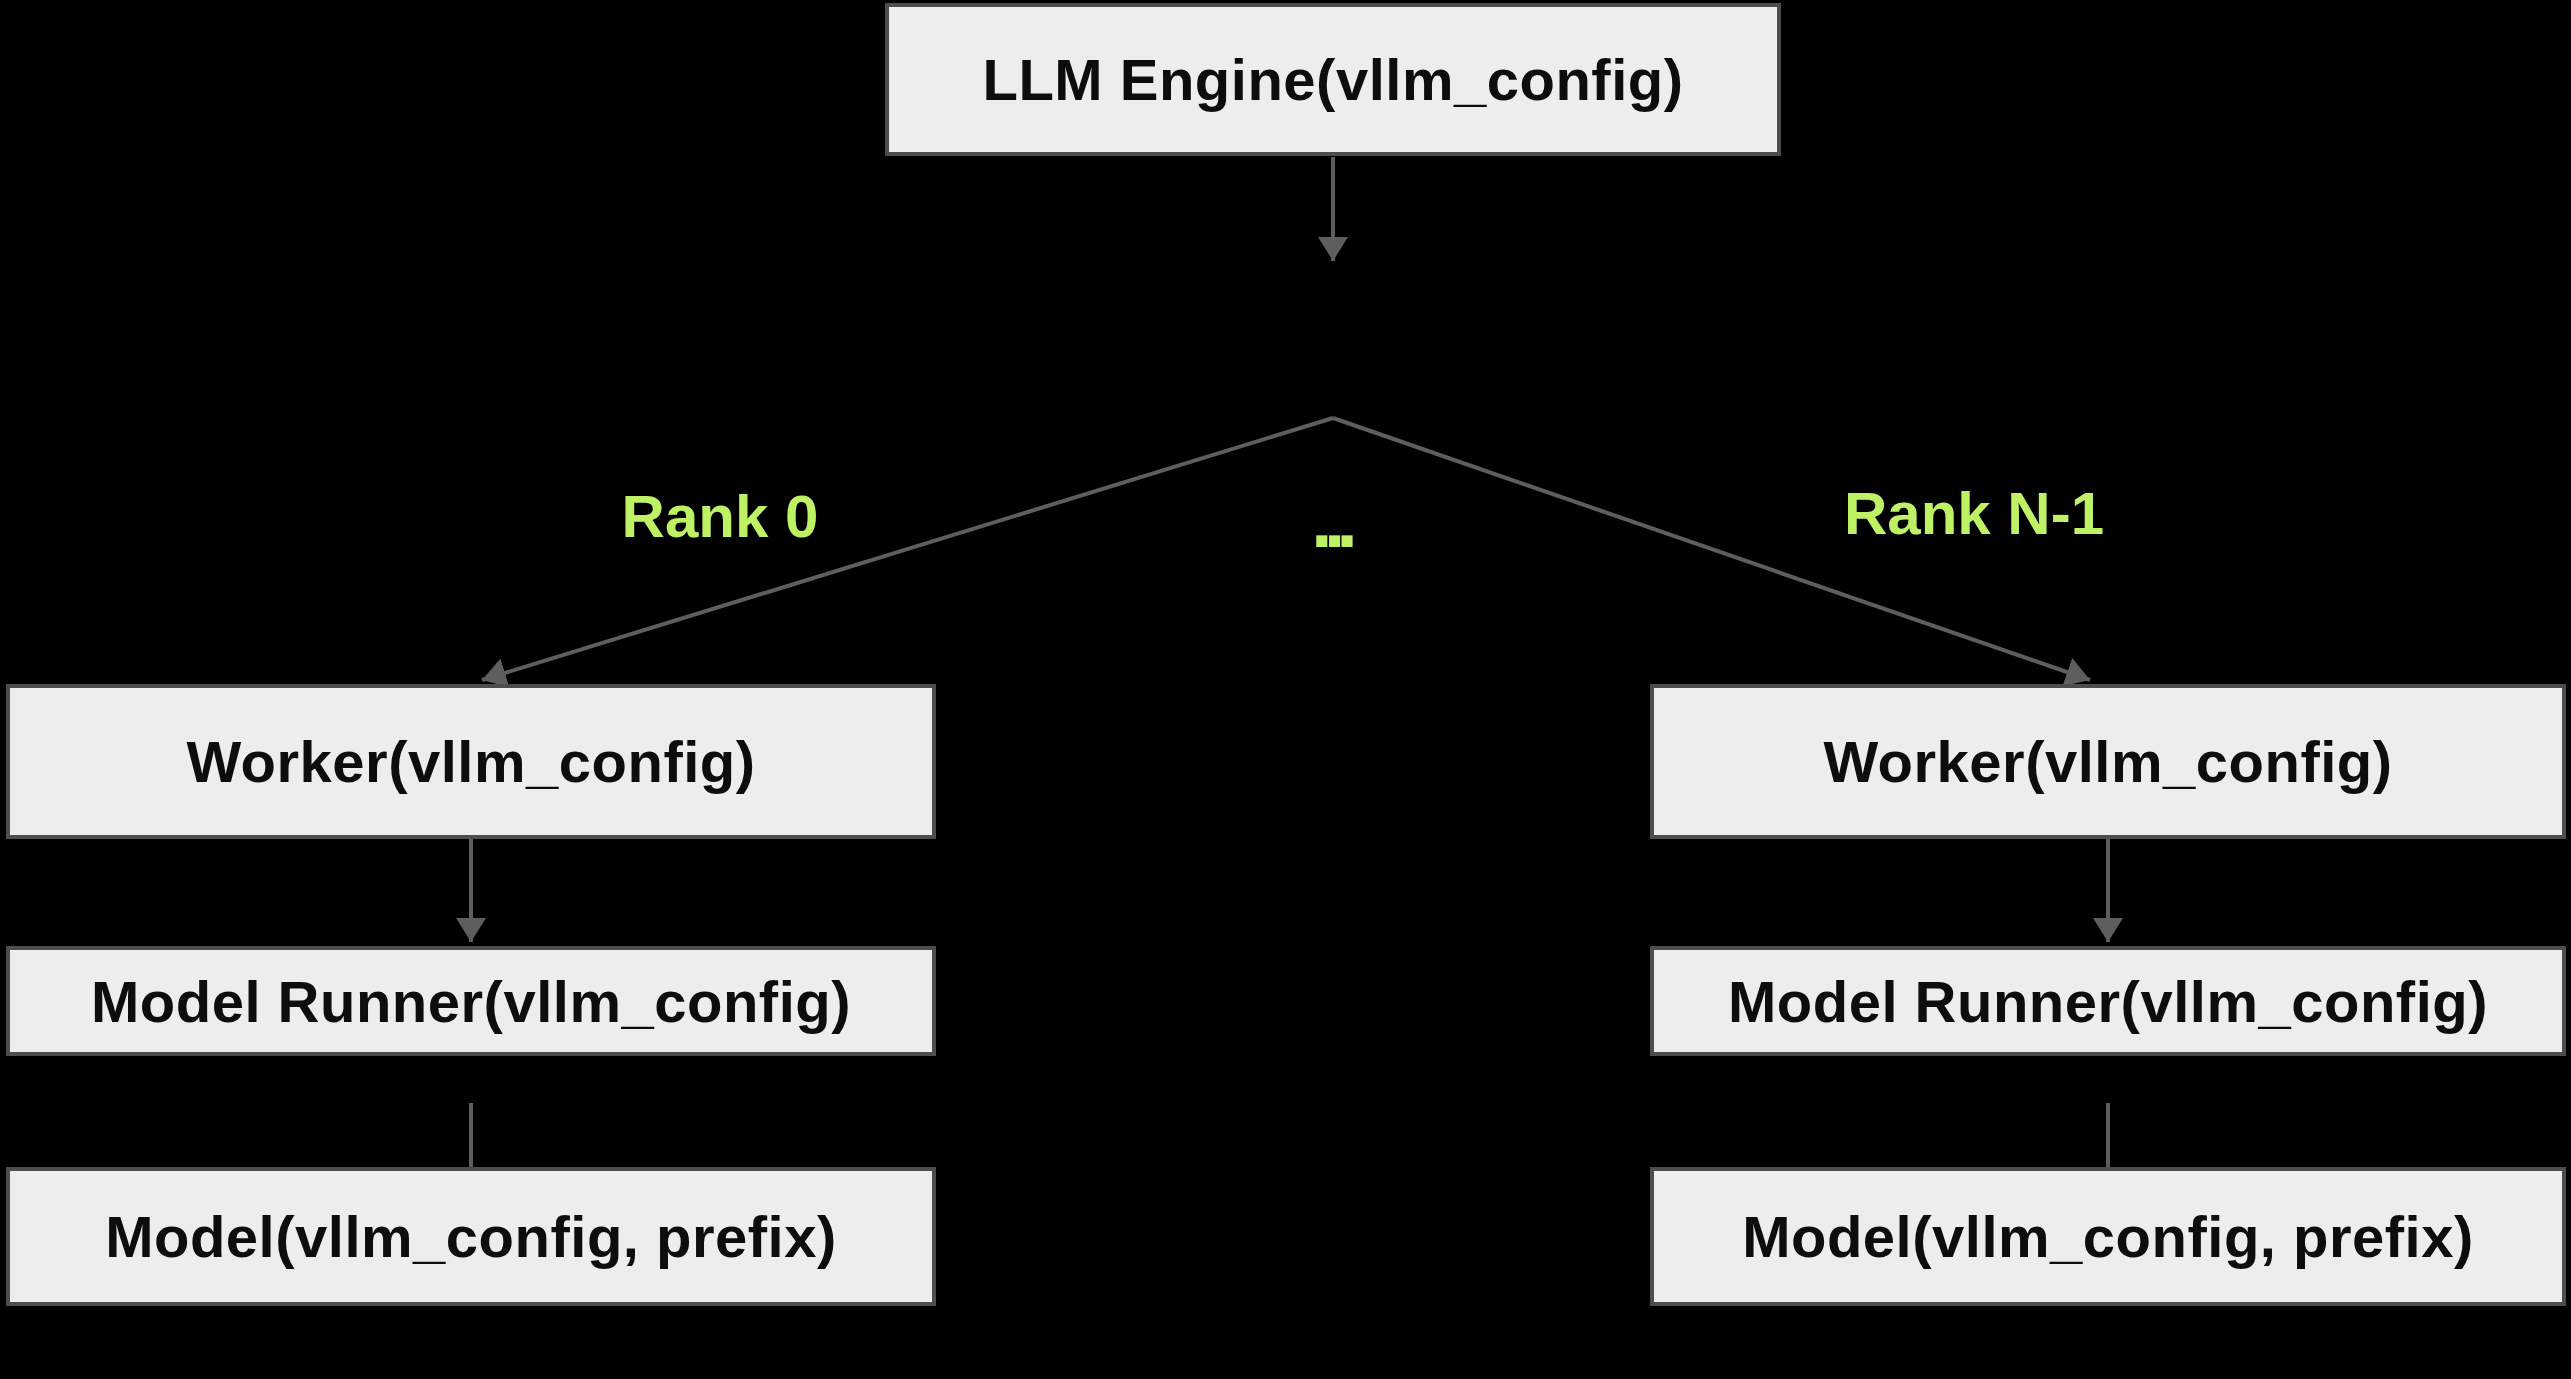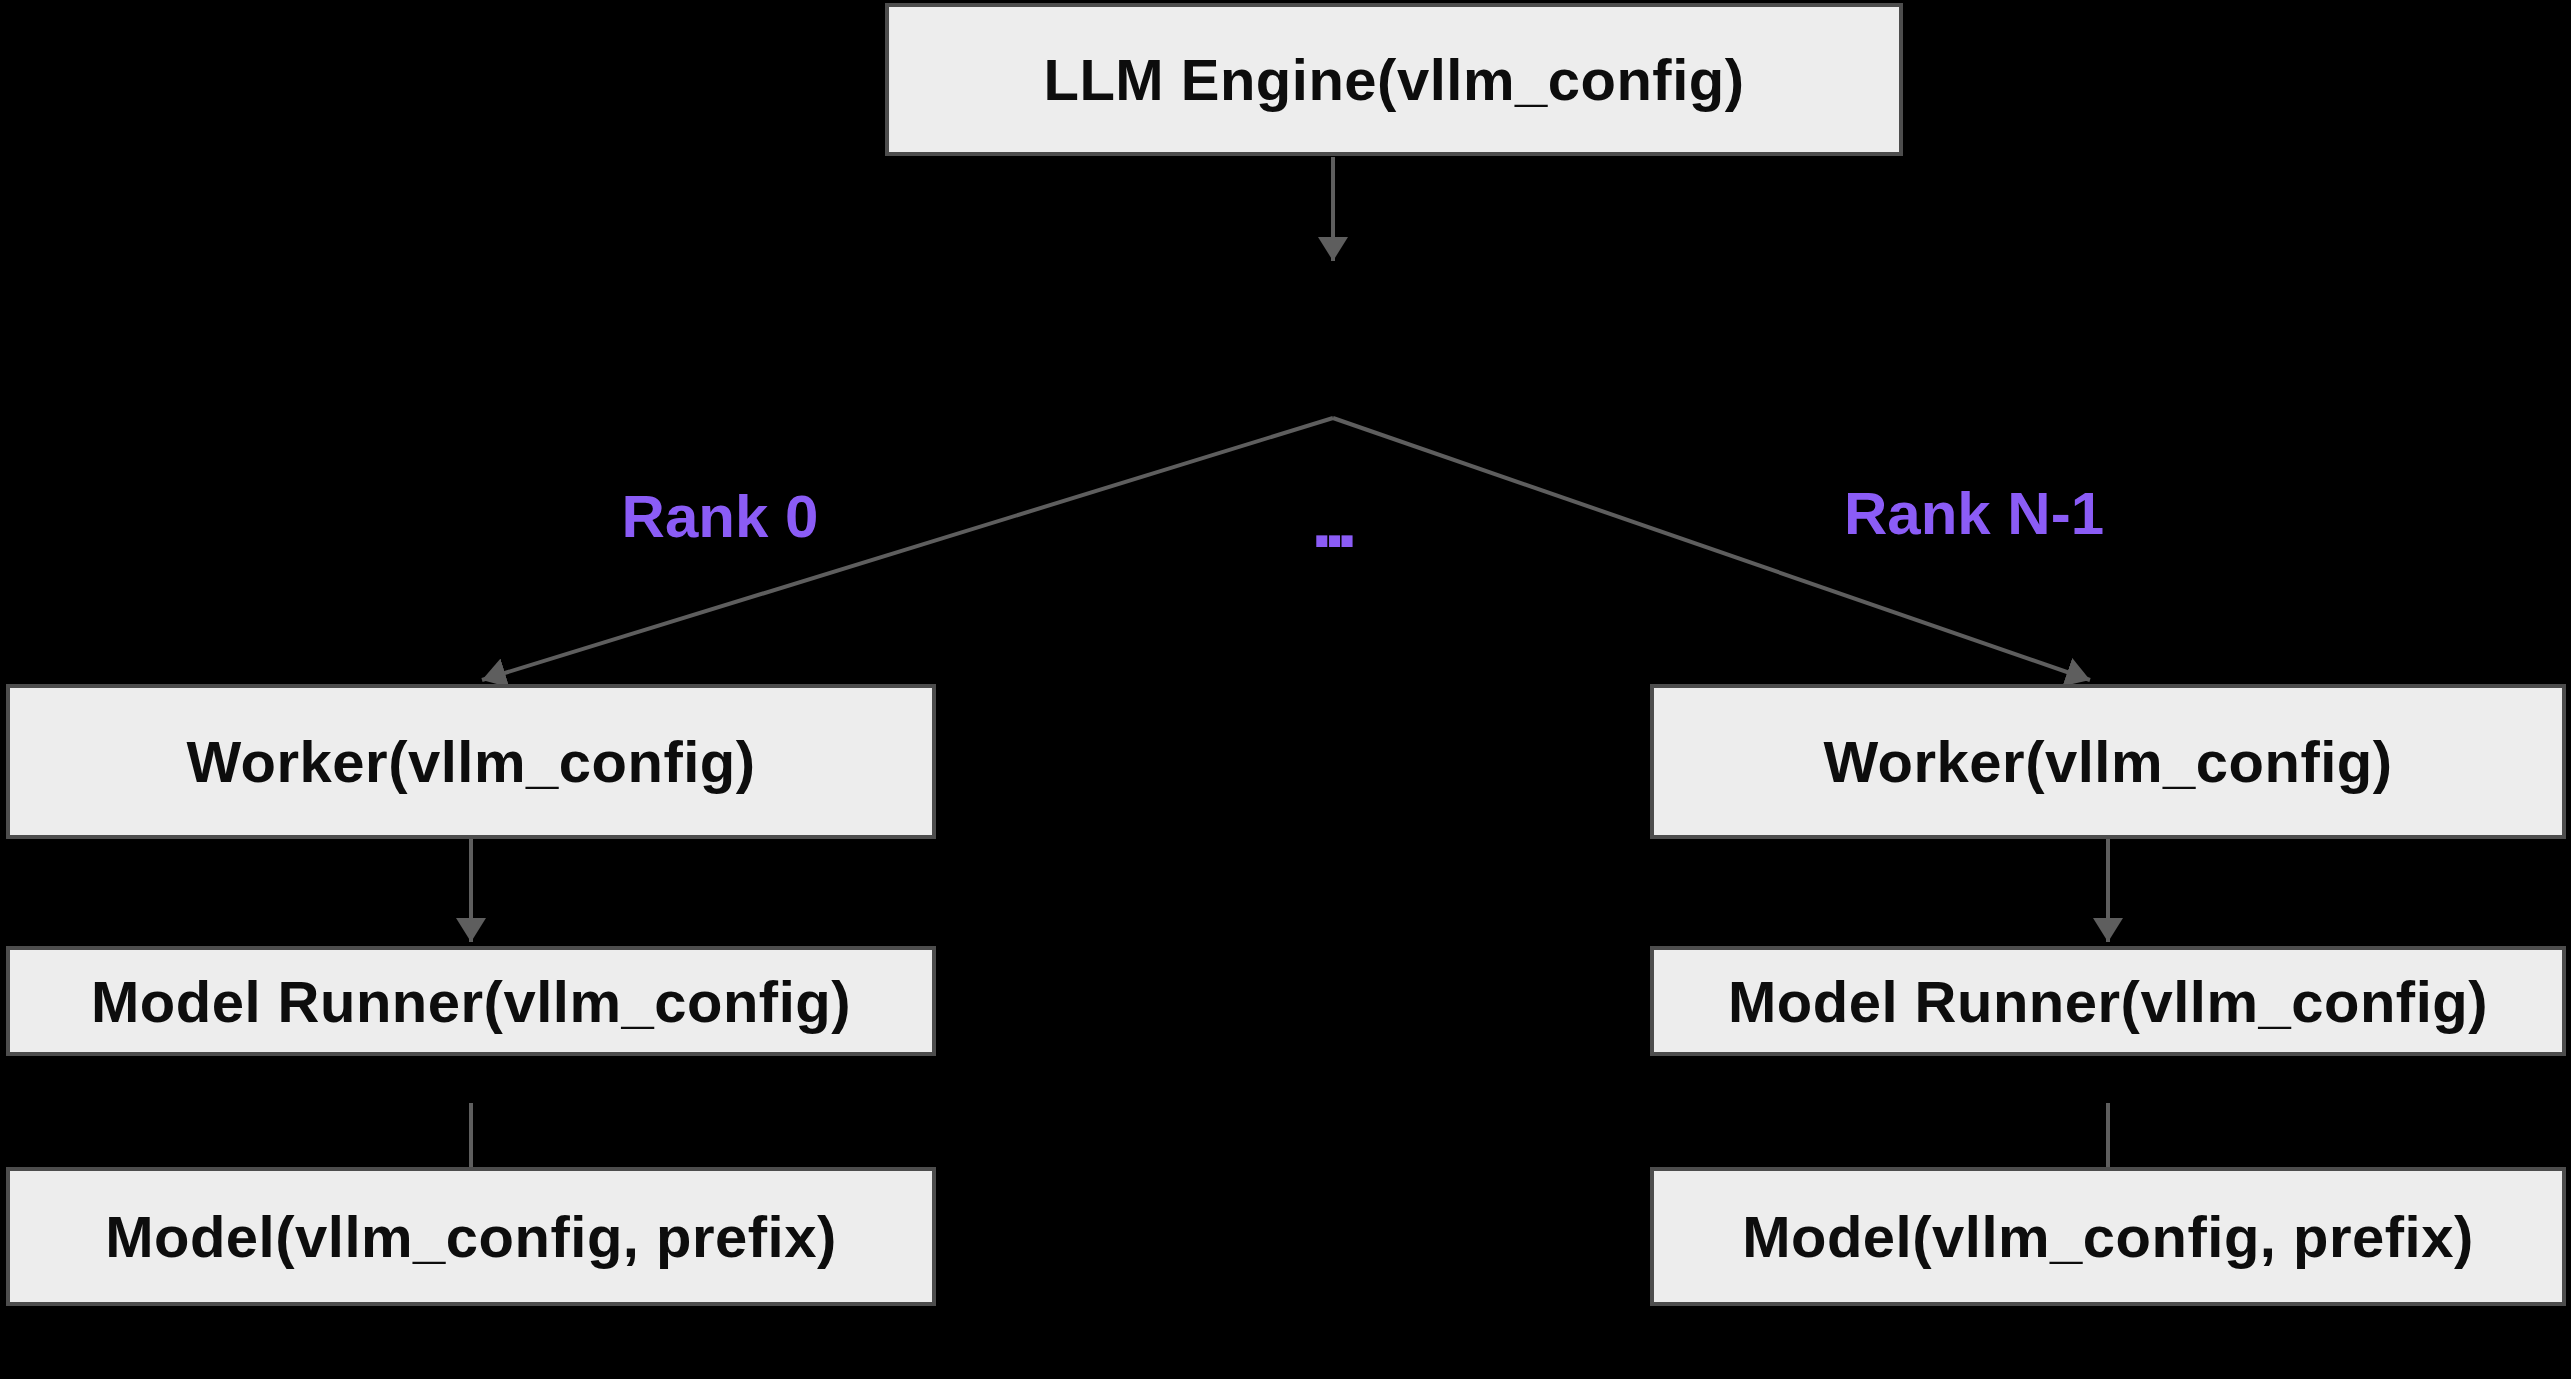--- a/index.html
+++ b/index.html
@@ -23,21 +23,21 @@
     color: #0d0d0d;
     display: flex;
     align-items: center;
     justify-content: center;
     font-size: 58px;
     font-weight: 600;
     letter-spacing: 0.5px;
     white-space: nowrap;
   }
   
-  .node.top      { left: 885px;  width: 1018px;  }
+  .node.top      { left: 885px;  width: 896px;  }
   .node.colL     { left: 6px;    width: 930px;  }
   .node.colR     { left: 1650px; width: 916px;  }
   
   #node-llm-engine        { top: 3px;    height: 153px; }
   #node-executor          { top: 265px;  height: 153px; }
   #node-worker-rank0,
   #node-worker-rankn      { top: 684px;  height: 155px; }
   #node-model-runner-rank0,
   #node-model-runner-rankn{ top: 946px;  height: 110px; }
   #node-model-rank0,
@@ -45,21 +45,21 @@
 
   .edges {
     position: absolute;
     left: 0; top: 0;
     width: 2571px;
     height: 1379px;
     pointer-events: none;
   }
   .edge-label {
     position: absolute;
-    color: #8b5cf6;
+    color: #bef264;
     font-size: 60px;
     font-weight: 600;
     white-space: nowrap;
     transform: translate(-50%, -50%);
   }
   #label-rank-0   { left: 720px;  top: 516px; }
   #label-rank-n-1 { left: 1974px; top: 513px; }
   #label-ellipsis {
     left: 1330px; top: 520px;
     font-size: 78px;

